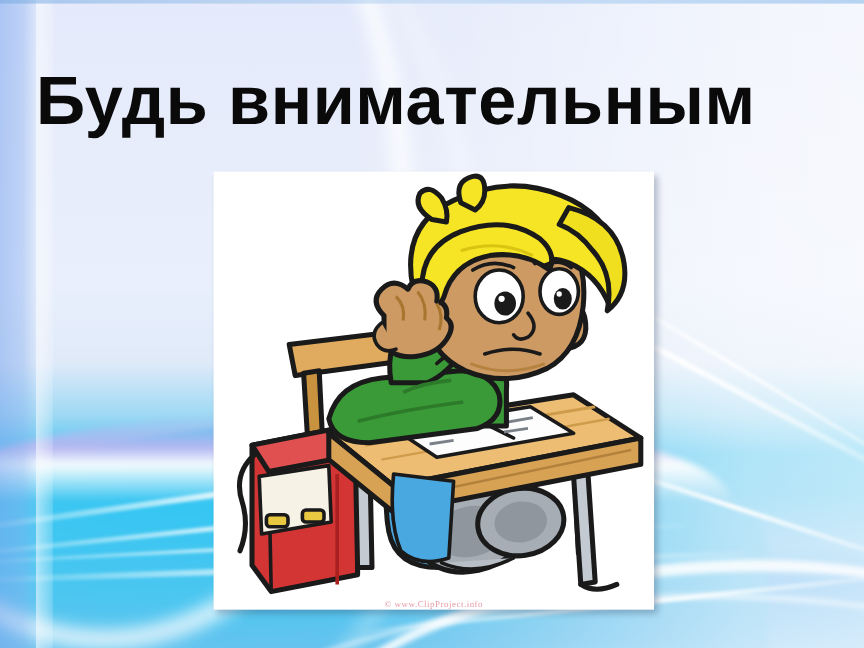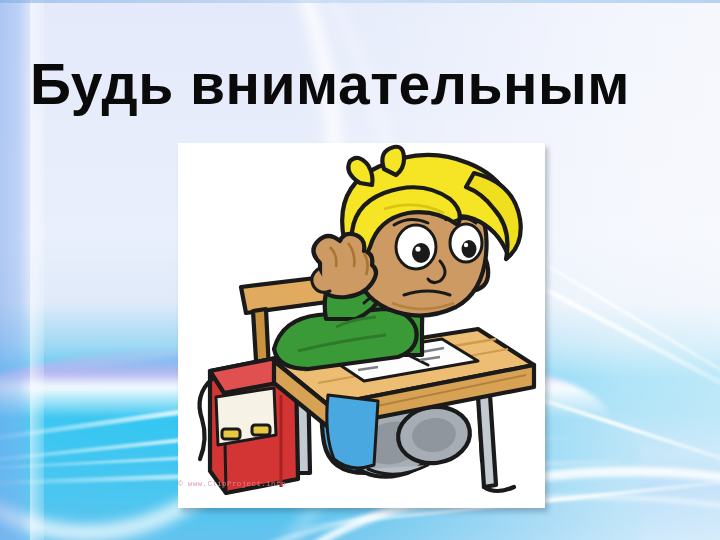--- a/index.html
+++ b/index.html
@@ -185,27 +185,28 @@
     position: absolute;
     inset: 0;
     width: 100%;
     height: 100%;
   }
 
   #watermark {
     position: absolute;
     left: 0;
     right: 0;
-    bottom: 20px;
+    bottom: 0;
+    text-align: center;
     font-size: 7.5px;
     letter-spacing: 0.4px;
     color: #e08a96;
     opacity: 0.85;
     z-index: 7;
-    font-family: Liberation Mono, monospace;
+    font-family: Liberation Serif, serif;
   }
 </style>
 </head>
 <body>
 
 <div id="slide">
 
   <div class="bg-layer" id="bg-base"></div>
   <div class="bg-layer" id="bg-wave-cyan"></div>
   <div class="bg-layer" id="bg-wave-purple"></div>

